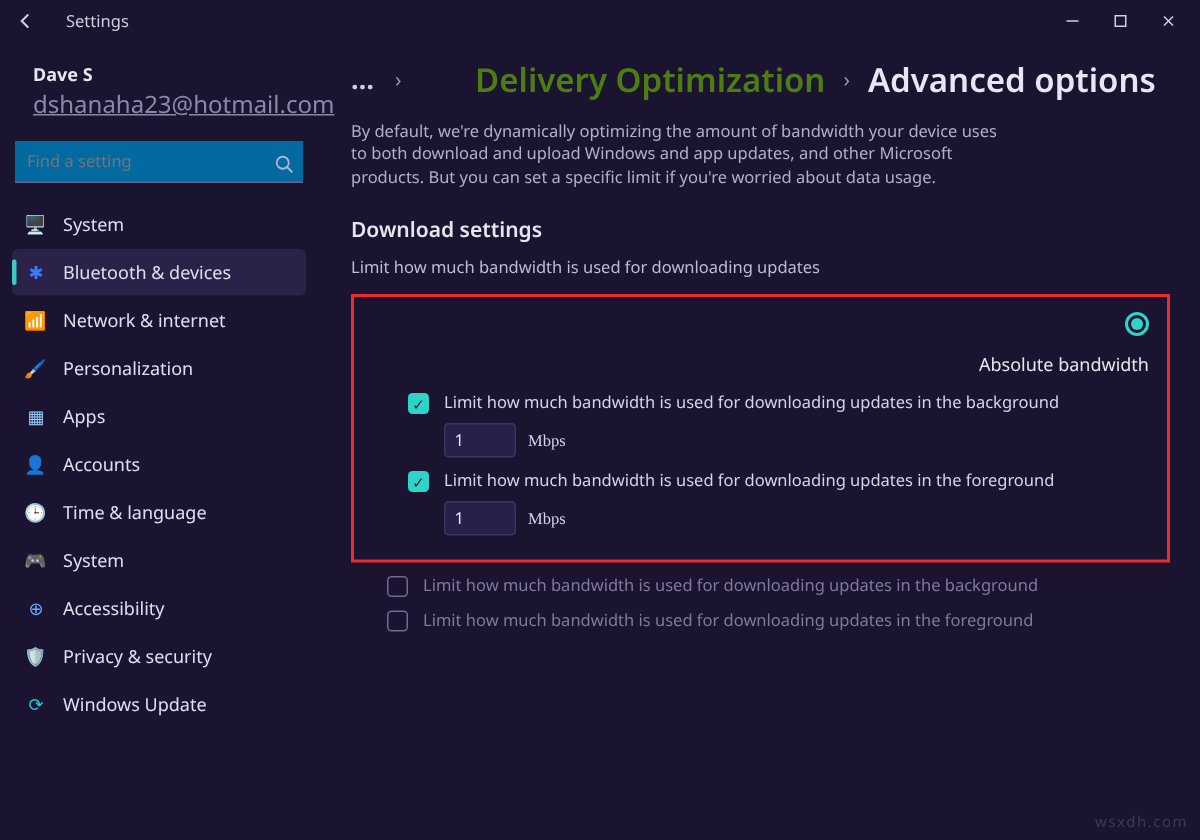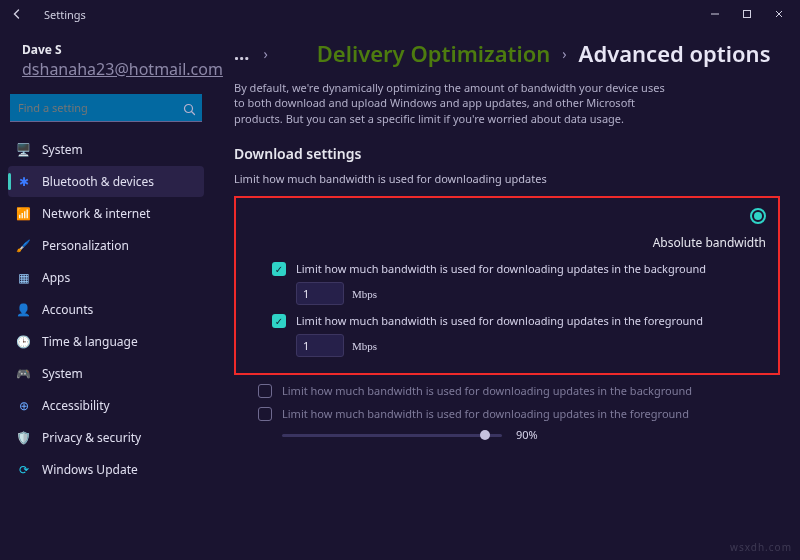--- a/index.html
+++ b/index.html
@@ -190,23 +190,16 @@
 
     <div class="check-row dimmed" style="margin-left:24px">
       <span class="checkbox off"></span>
       <span>Limit how much bandwidth is used for downloading updates in the background</span>
     </div>
 
     <div class="check-row dimmed" style="margin-left:24px">
       <span class="checkbox off"></span>
       <span>Limit how much bandwidth is used for downloading updates in the foreground</span>
     </div>
-    <div class="sliderwrap">
-      <div class="slider">
-          <div class="track"></div>
-          <div class="thumb" style="left:90%"></div>
-        </div>
-      <span class="pct">90%</span>
-    </div>
   </main>
 </div>
 
 <div class="watermark">wsxdh.com</div>
 
 </body></html>

